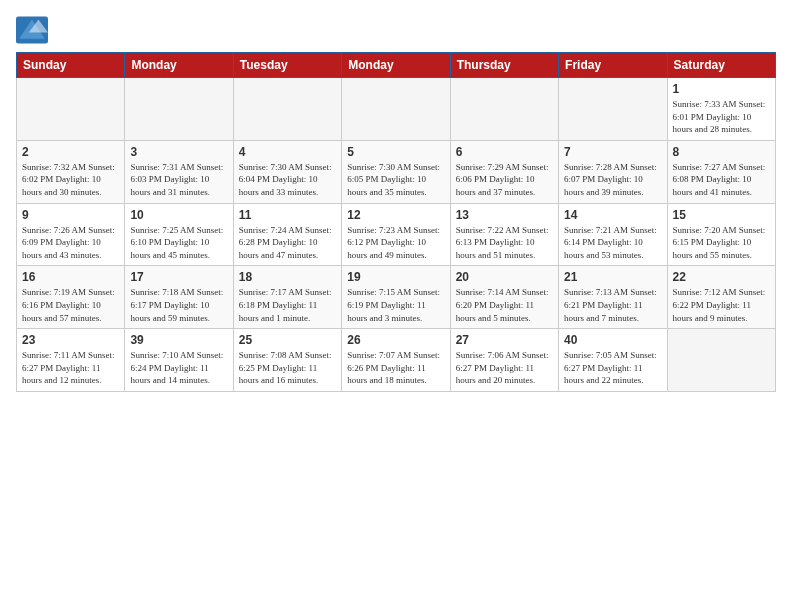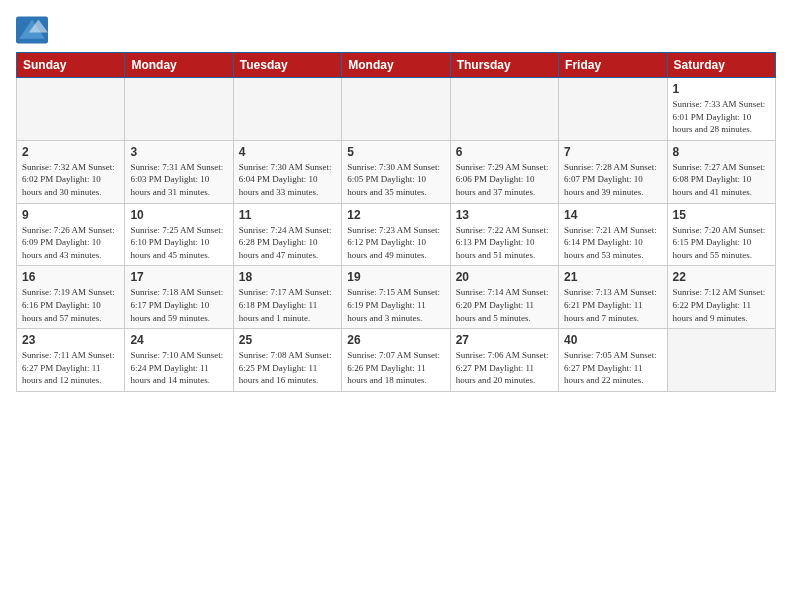--- a/index.html
+++ b/index.html
@@ -273,21 +273,21 @@
         </td>
       </tr>
       <tr>
         <td>
           <span class="day-num">23</span>
           <div class="day-info">Sunrise: 7:11 AM
 Sunset: 6:27 PM
 Daylight: 11 hours and 12 minutes.</div>
         </td>
         <td>
-          <span class="day-num">24</span>
+          <span class="day-num">39</span>
           <div class="day-info">Sunrise: 7:10 AM
 Sunset: 6:24 PM
 Daylight: 11 hours and 14 minutes.</div>
         </td>
         <td>
           <span class="day-num">25</span>
           <div class="day-info">Sunrise: 7:08 AM
 Sunset: 6:25 PM
 Daylight: 11 hours and 16 minutes.</div>
         </td>

